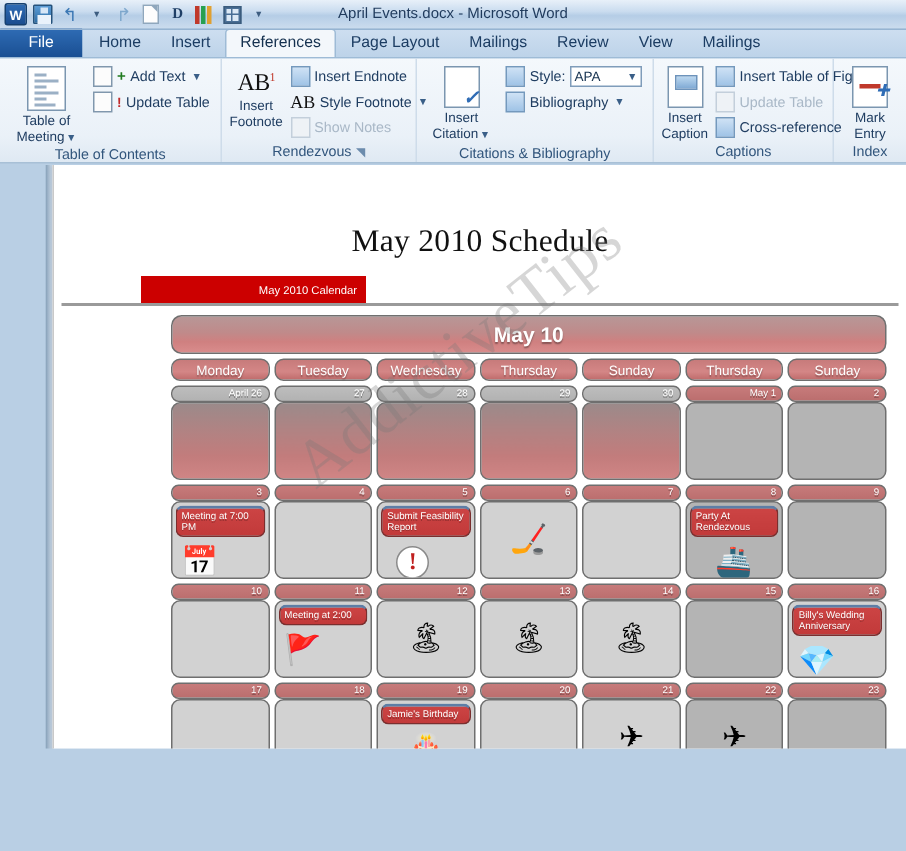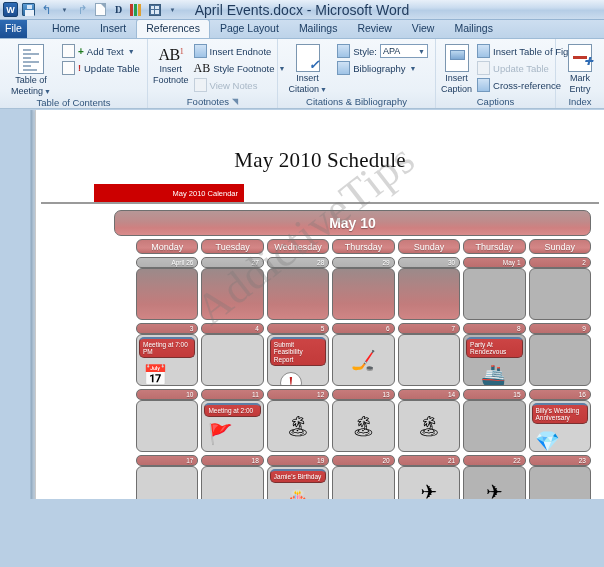--- a/index.html
+++ b/index.html
@@ -39,37 +39,37 @@
   .ico-page:after{content:"";position:absolute;right:0;top:0;border-width:0 4px 4px 0;
     border-style:solid;border-color:transparent #8fa7bd transparent transparent;}
   .ico-d{font-weight:bold;font-size:10px;color:#1f3f66;font-family:"Liberation Serif",serif;}
   .ico-books{width:13px;height:12px;display:flex;gap:1px;}
   .ico-books i{display:block;width:3px;height:12px;}
   .ico-grid{width:12px;height:12px;display:grid;grid-template-columns:1fr 1fr;
     grid-template-rows:1fr 1fr;gap:1px;background:#4a6f96;padding:1px;border:1px solid #3b5c7d;}
   .ico-grid i{background:#dce9f6;display:block;}
   .titletext{
     position:absolute;left:0;right:0;text-align:center;
-    font-size:14px;color:#1f3a5c;pointer-events:none;
+    font-size:10px;color:#1f3a5c;pointer-events:none;
   }
 
   
   .tabbar{
     height:19px;width:100%;display:flex;align-items:flex-end;
     background:linear-gradient(to bottom,#cddef0,#bdd3e9);
     border-bottom:1px solid #9ebbd6;padding-left:0;
   }
   .tab{
     font-size:10.5px;color:#1c3d63;padding:2px 9px 3px 9px;
     line-height:13px;border:1px solid transparent;border-bottom:none;
     border-radius:3px 3px 0 0;cursor:default;white-space:nowrap;
   }
   .tab.file{
     background:linear-gradient(to bottom,#2f6cb5,#1a4f93);
-    color:#fff;padding:3px 4px;border-radius:2px 2px 0 0;margin-right:15px;
+    color:#fff;padding:3px 18px;border-radius:2px 2px 0 0;margin-right:1px;
   }
   .tab.active{
     background:#f3f7fb;border-color:#9ebbd6;color:#15314f;
   }
 
   
   .ribbon{
     height:70px;width:100%;
     background:linear-gradient(to bottom,#f4f8fc 0%,#eaf1f8 75%,#dfe9f3 100%);
     border-bottom:1px solid #a8c0d6;
@@ -146,21 +146,21 @@
 
   
   .cal{ position:absolute;left:78px;top:100px;width:477px; }
   .cal-title{
     height:26px;border-radius:7px;border:1px solid #6f6f6f;
     background:linear-gradient(to bottom,#b79797 0%,#c08a8a 45%,#cf8080 70%,#d98c8c 100%);
     color:#fff;font-size:14px;font-weight:bold;
     display:flex;align-items:center;justify-content:center;
     text-shadow:0 1px 1px rgba(0,0,0,.35);margin-bottom:3px;
   }
-  .row{ display:flex;gap:3px;margin-bottom:3px;margin-left:22px; }
+  .row{ display:flex;gap:3px;margin-bottom:3px; }
   .cell{ flex:1 1 0;min-width:0; }
   .dow{
     height:15px;border-radius:6px;border:1px solid #6f6f6f;
     background:linear-gradient(to bottom,#c77b7b,#d48686 60%,#c06c6c);
     color:#fff;font-size:9px;display:flex;align-items:center;justify-content:center;
     text-shadow:0 1px 1px rgba(0,0,0,.3);
   }
   .datebar{
     height:11px;border-radius:5px;border:1px solid #6f6f6f;
     background:linear-gradient(to bottom,#c77b7b,#bb6e6e);
@@ -320,26 +320,26 @@
           <span class="i-blue"></span>
           <span>Insert Endnote</span>
         </div>
         <div class="smallbtn">
           <span class="ab1b">AB</span>
           <span>Style Footnote</span>
           <span class="caret">▼</span>
         </div>
         <div class="smallbtn dim">
           <span class="i-note" style="background:#eef2f6;border-color:#c3cfdb"></span>
-          <span>View Notes</span>
+          <span>Show Notes</span>
         </div>
       </div>
     </div>
     <div class="group-label">
-      <span>Footnotes</span>
+      <span>Rendezvous</span>
       <span class="dlg">◥</span>
     </div>
   </div>
 
   <div class="group" style="width:158px">
     <div class="group-body">
       <div class="bigbtn">
         <span class="i-chk">
             <i class="tick">✓</i>
           </span>

